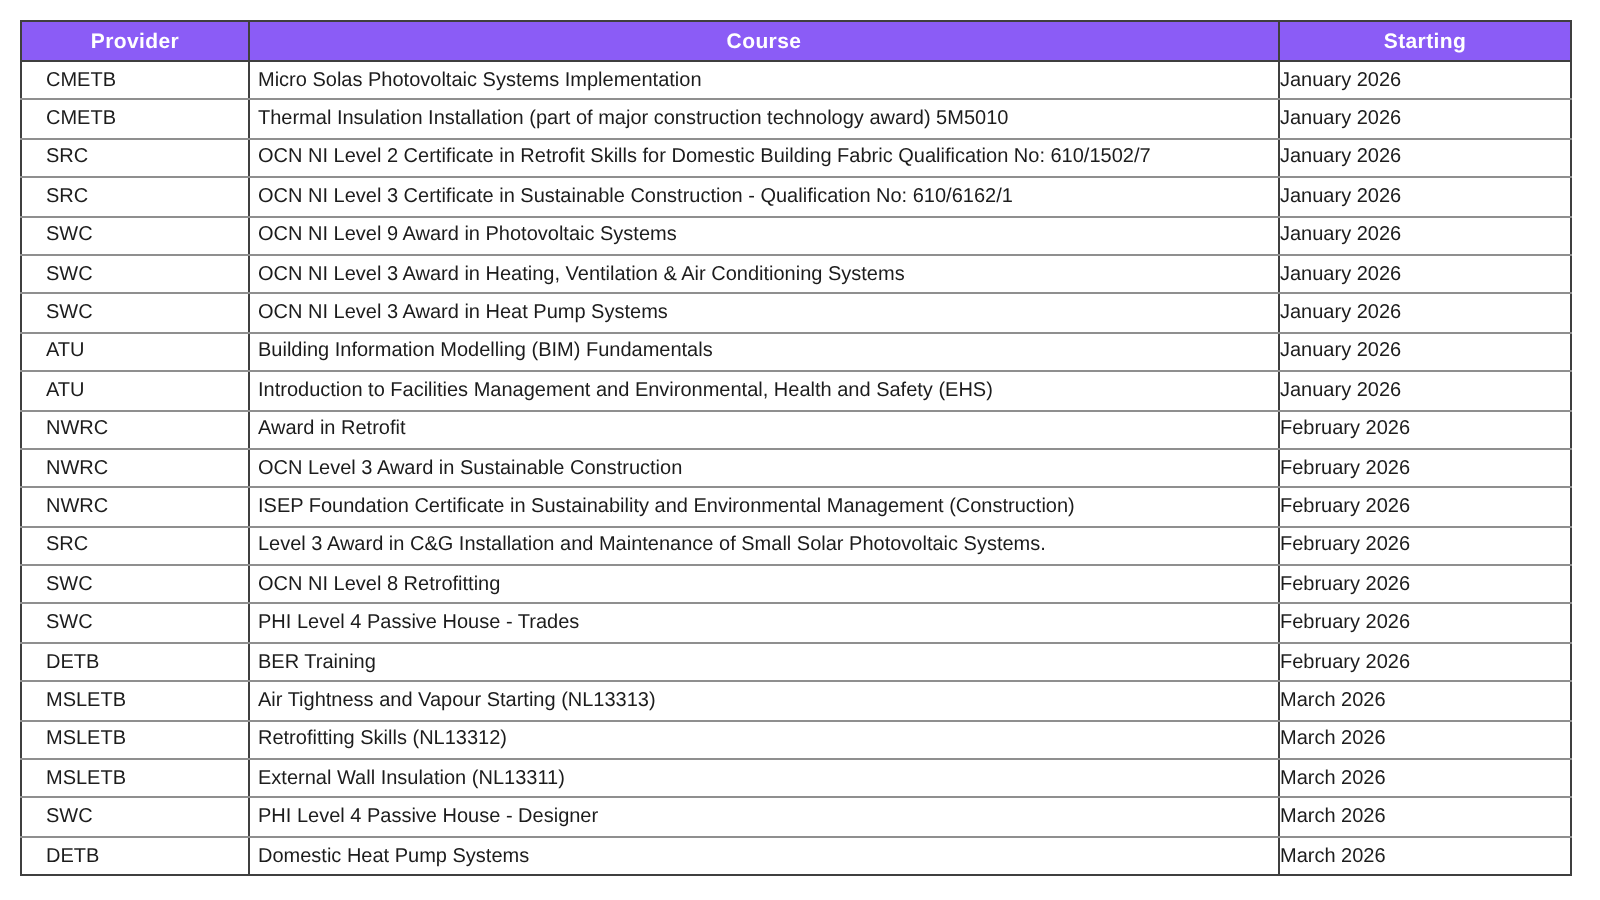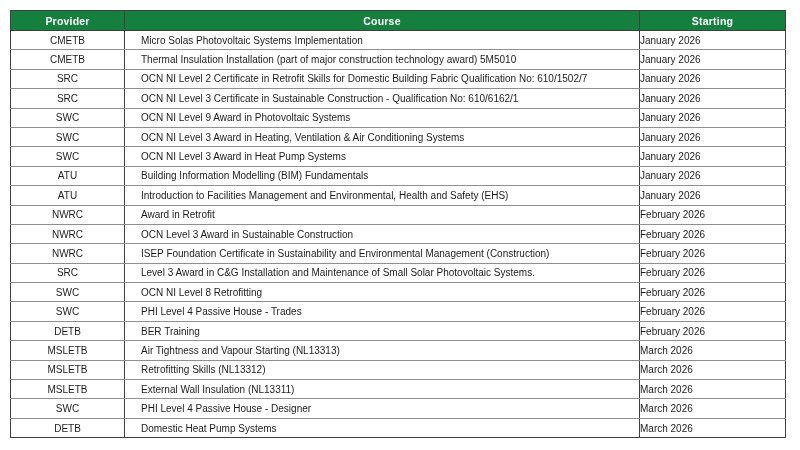--- a/index.html
+++ b/index.html
@@ -19,21 +19,21 @@
   table {
     width: 775px;
     border-collapse: collapse;
     table-layout: fixed;
   }
   col.c-provider { width: 114px; }
   col.c-course   { width: 515px; }
   col.c-starting { width: 146px; }
 
   thead th {
-    background: #15803d;
+    background: #8b5cf6;
     color: #ffffff;
     font-size: 10.5px;
     font-weight: bold;
     height: 20px;
     text-align: center;
     vertical-align: middle;
     border: 1px solid #3f3f3f;
     letter-spacing: 0.2px;
   }
   tbody td {
@@ -43,22 +43,22 @@
     vertical-align: middle;
     border-left: 1px solid #3f3f3f;
     border-right: 1px solid #3f3f3f;
     border-top: 1px solid #8f8f8f;
     border-bottom: 1px solid #8f8f8f;
     background: #ffffff;
     white-space: nowrap;
     overflow: hidden;
   }
   tbody tr:last-child td { border-bottom-color: #3f3f3f; }
-  td.col-provider { padding-left: 0; text-align: center; }
-  td.col-course   { padding-left: 16px; text-align: left; }
+  td.col-provider { padding-left: 12px; text-align: left; }
+  td.col-course   { padding-left: 4px; text-align: left; }
   td.col-starting { text-align: left; }
 </style>
 </head>
 <body>
 
 <div class="table-wrap">
   <table>
     <colgroup>
       <col class="c-provider">
       <col class="c-course">

